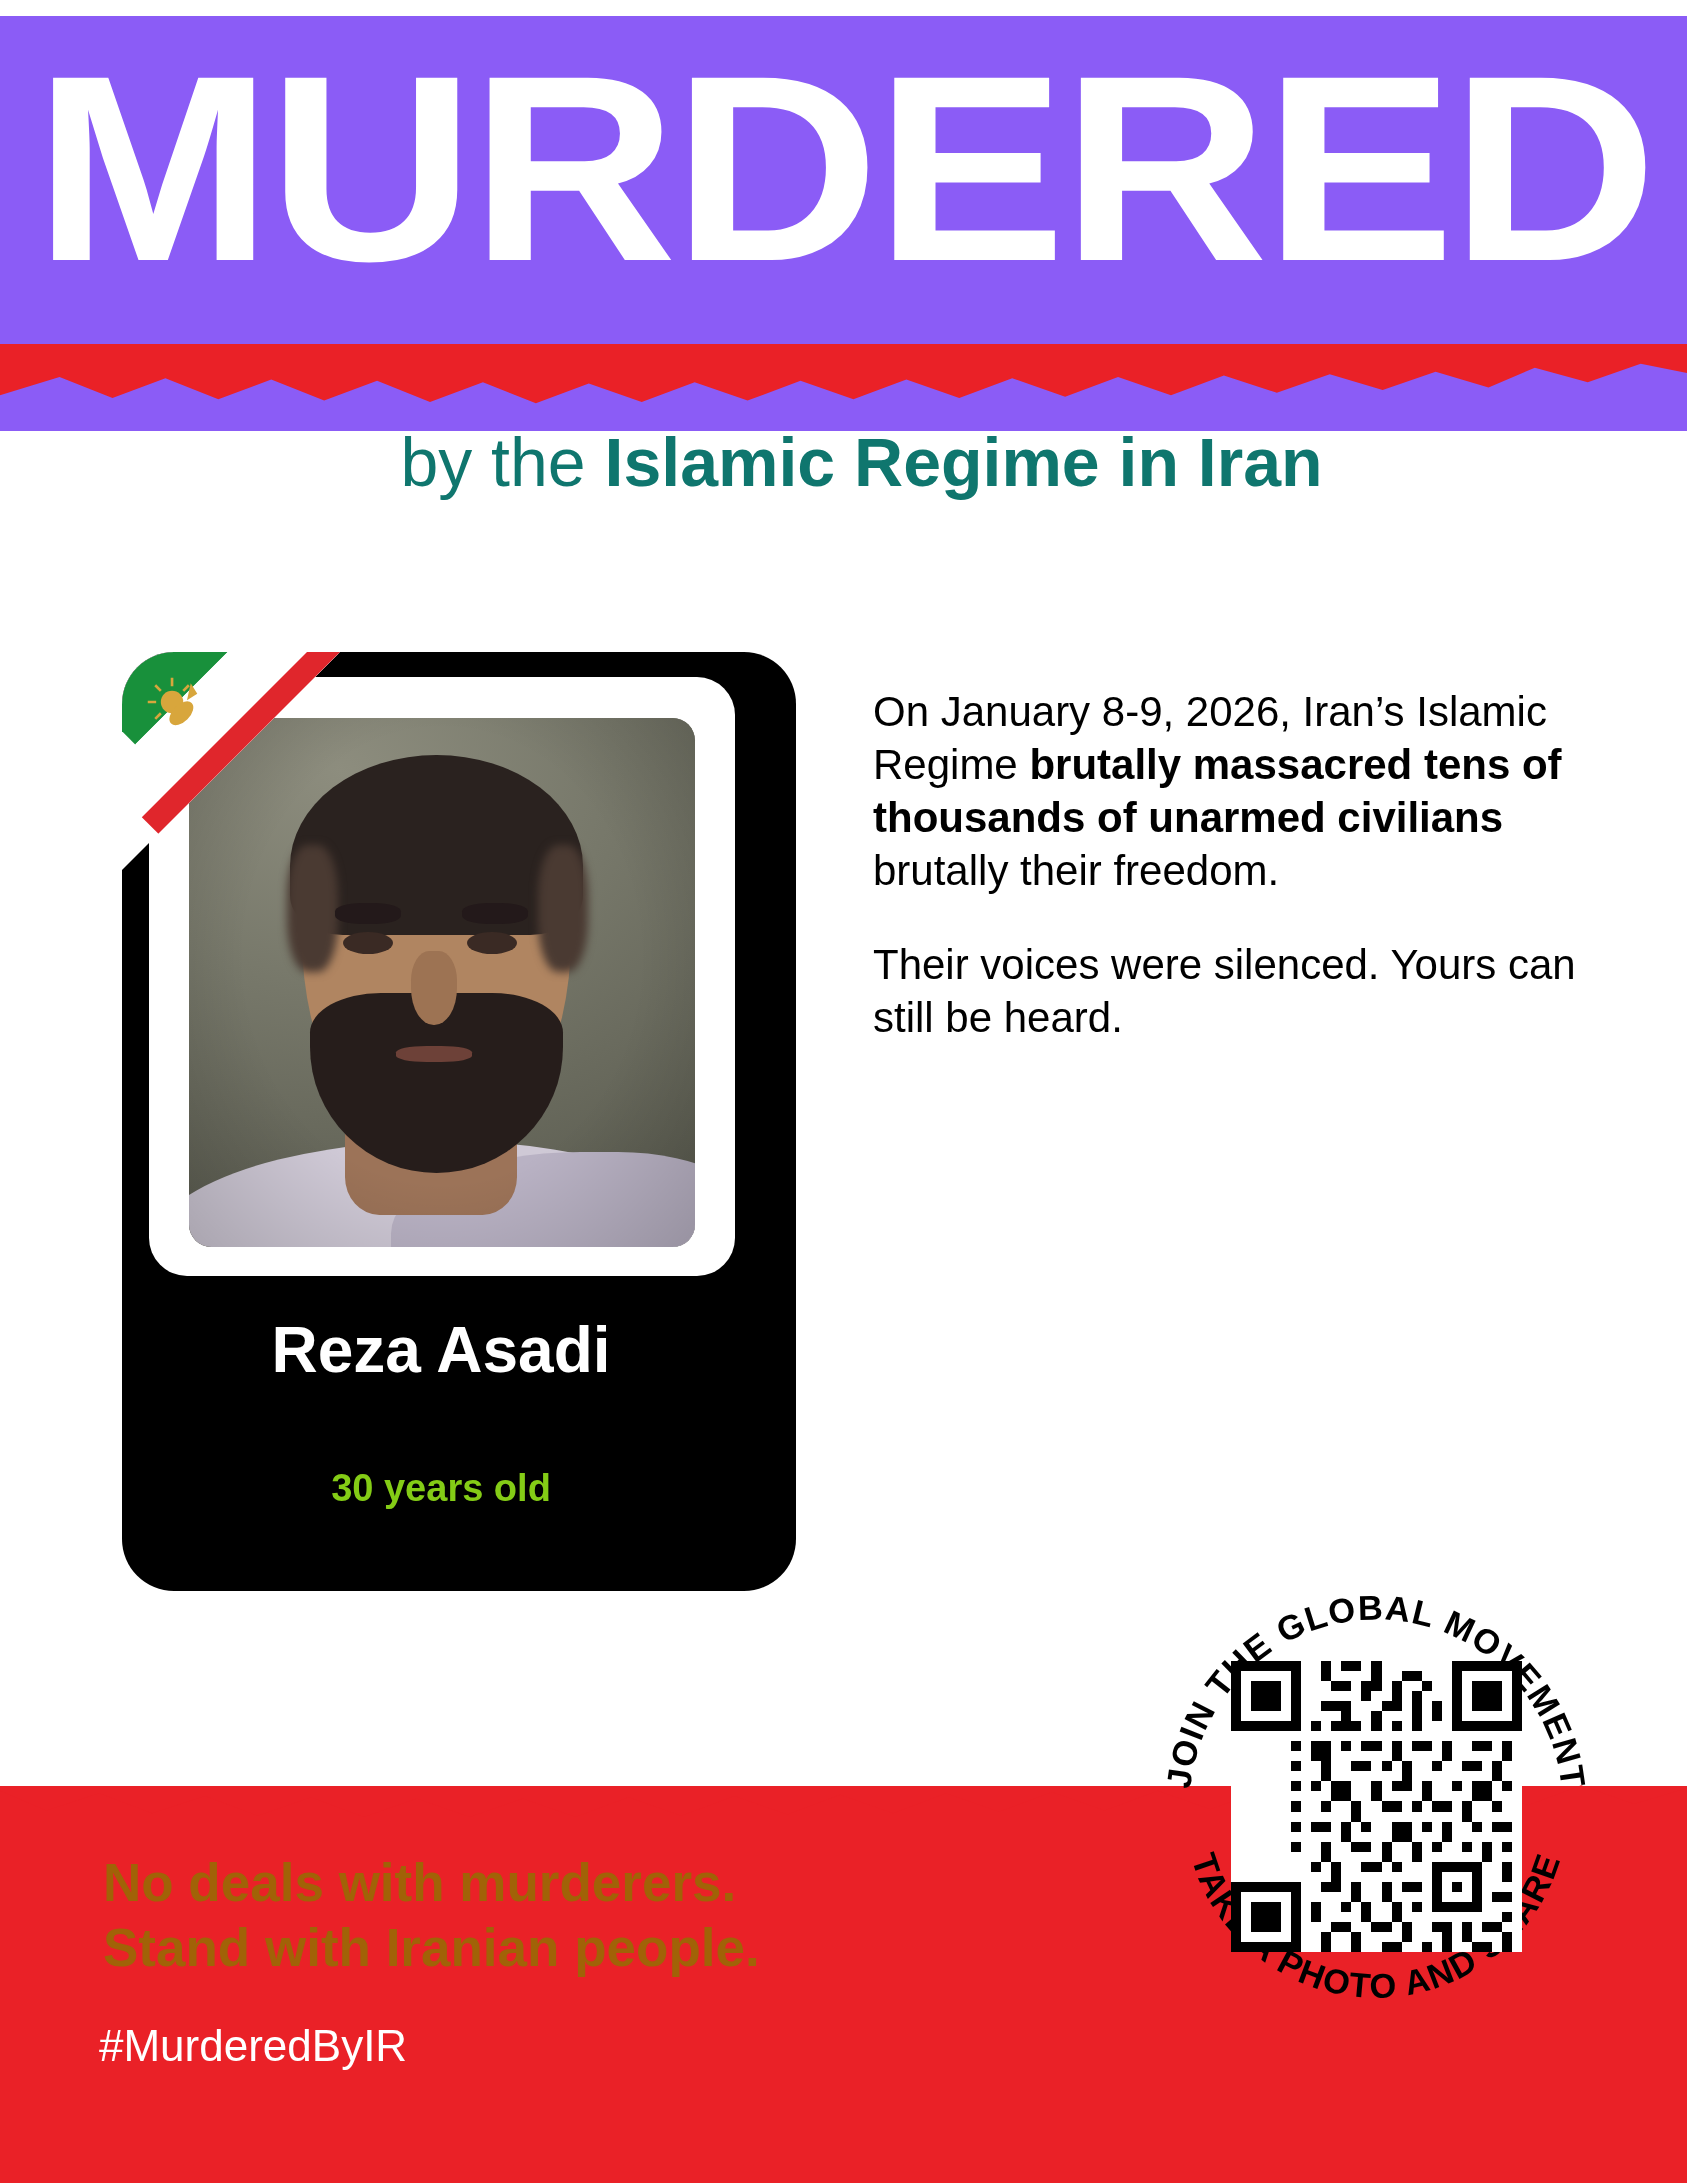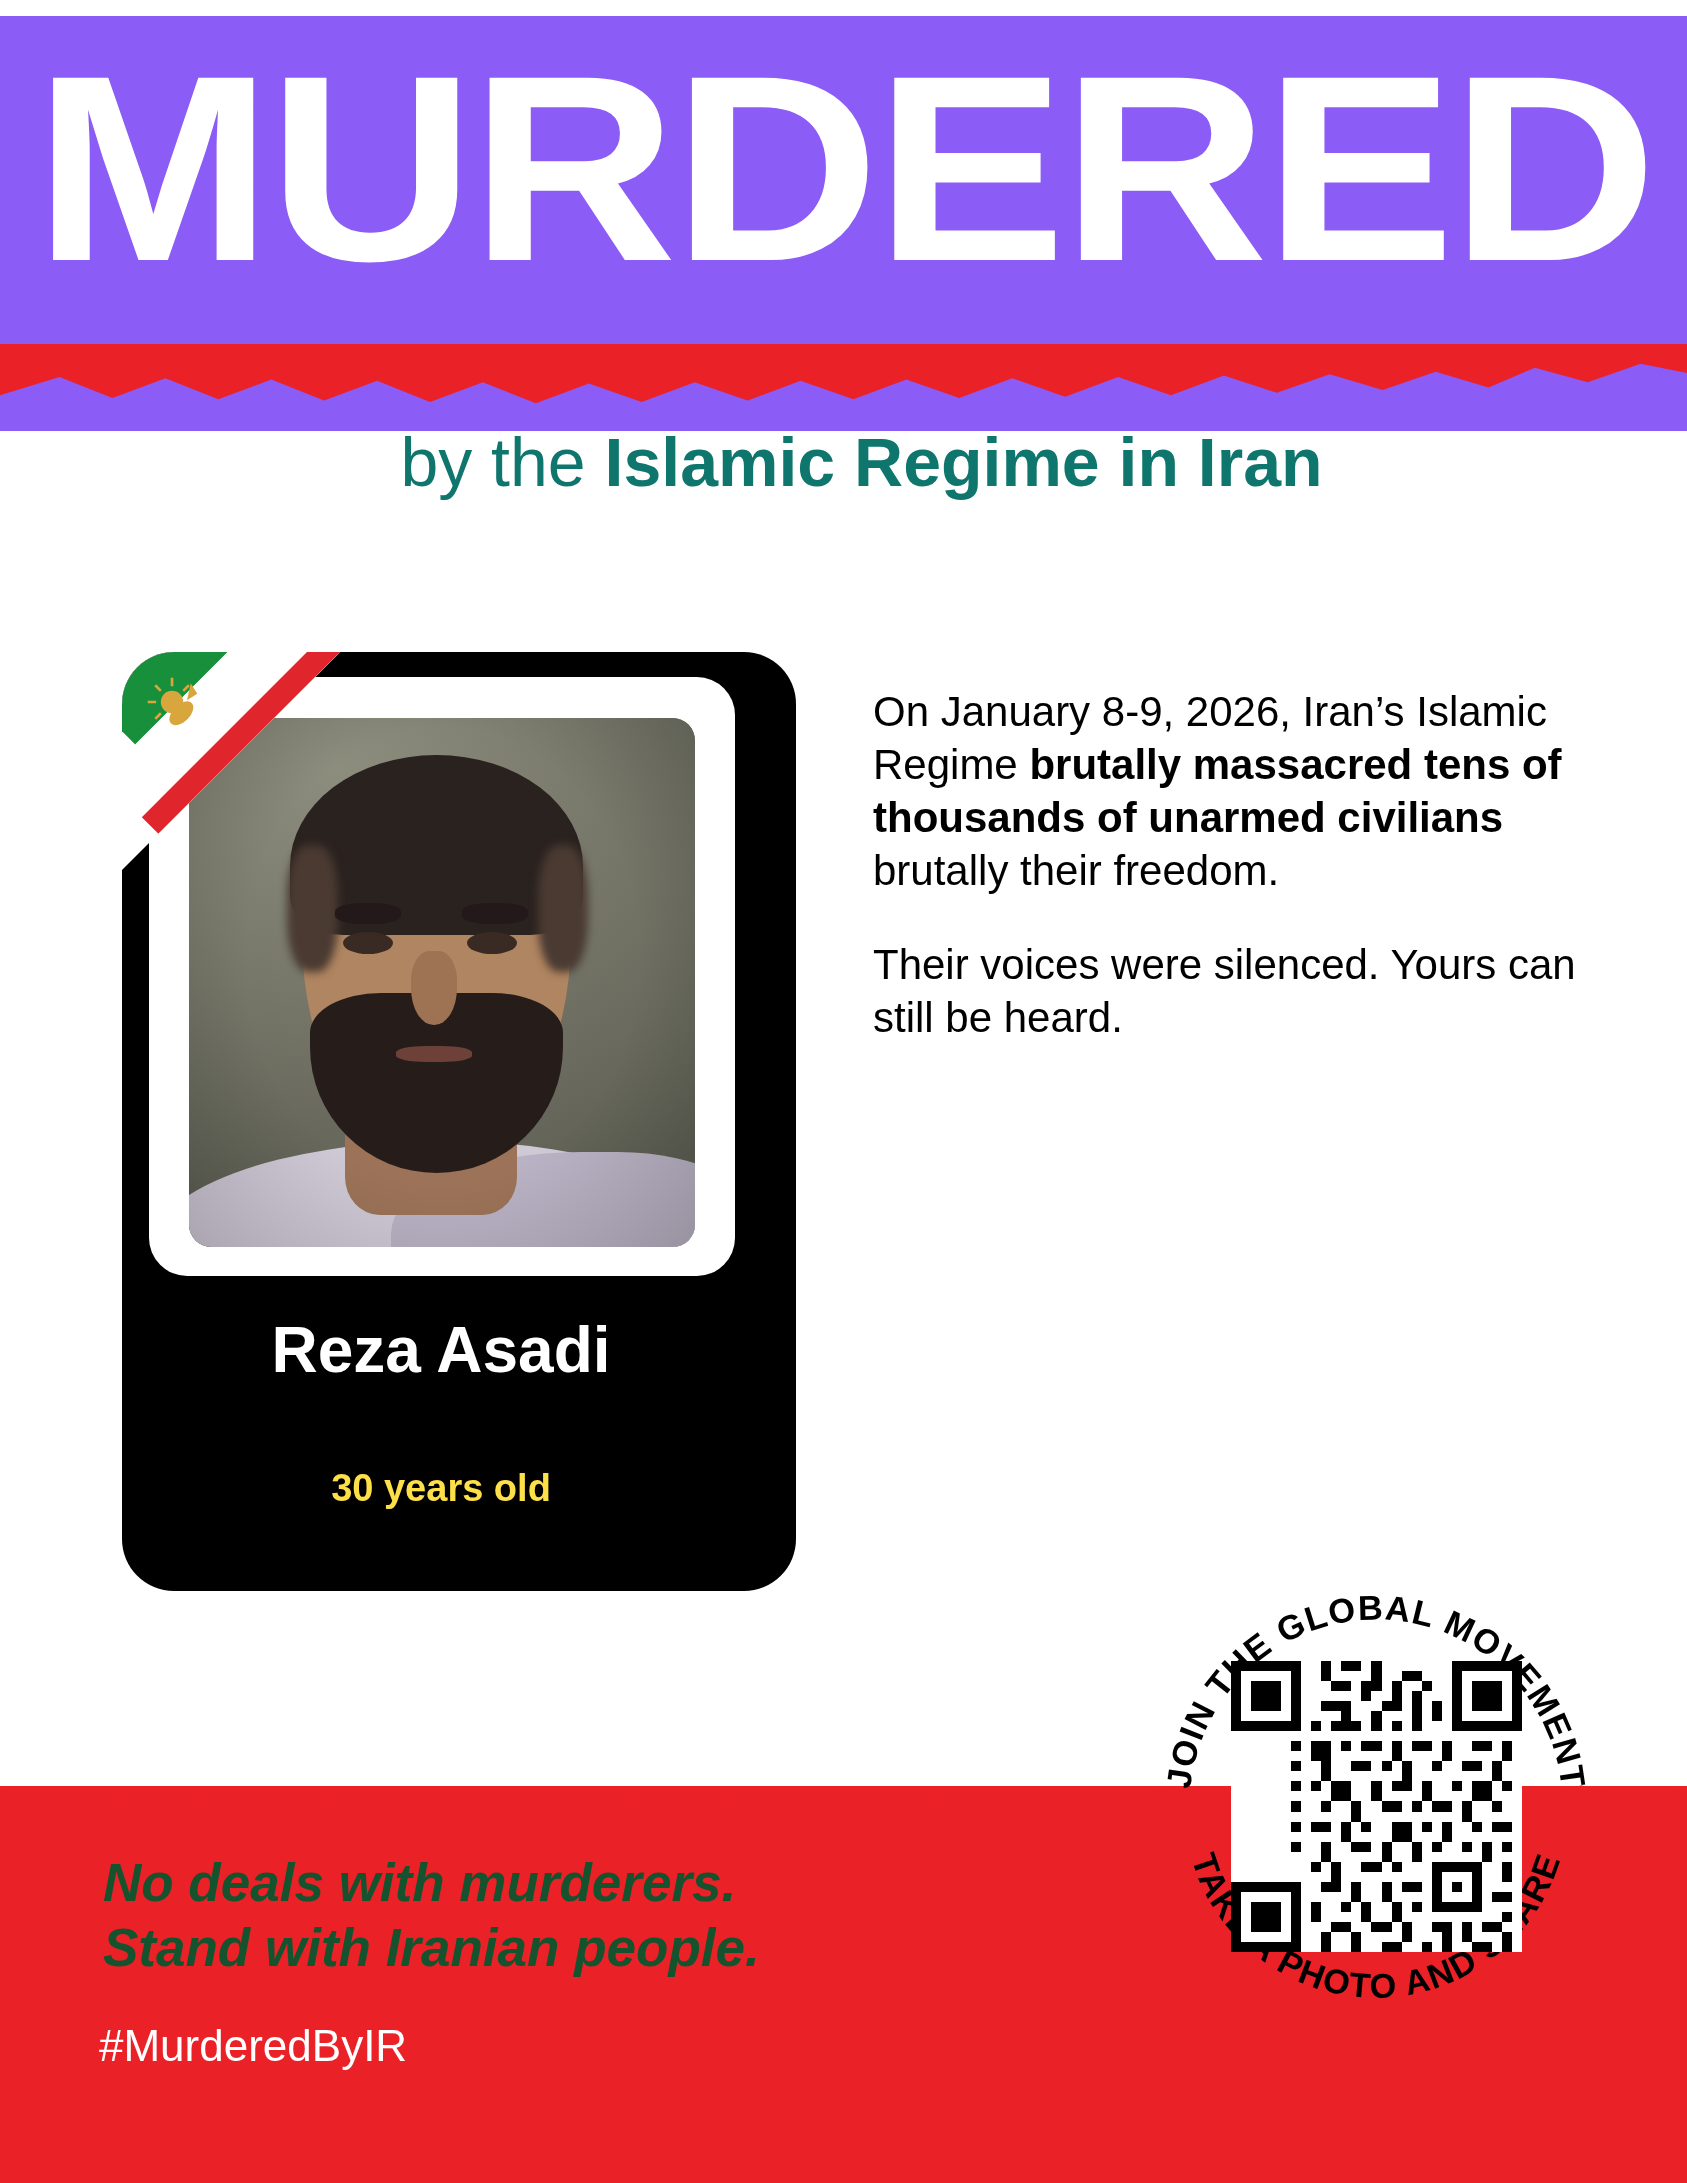--- a/index.html
+++ b/index.html
@@ -246,21 +246,21 @@
     font-size: 64px;
     line-height: 73px;
     white-space: nowrap;
   }
   .card-age {
     position: absolute;
     top: 814px;
     left: 0;
     width: 638px;
     text-align: center;
-    color: #fde047;
+    color: #84cc16;
     font-weight: bold;
     font-size: 38px;
     line-height: 44px;
   }
 
   
   .body-text {
     position: absolute;
     top: 685px;
     left: 873px;
@@ -311,27 +311,26 @@
     position: absolute;
     left: 0;
     top: 1747px;
     width: 1687px;
     height: 86px;
     z-index: 5;
   }
   .bottom-line1, .bottom-line2 {
     position: absolute;
     left: 103px;
-    color: #14532d;
+    color: #a16207;
     font-weight: bold;
     font-size: 53px;
     line-height: 61px;
     white-space: nowrap;
     z-index: 6;
-    font-style: italic;
   }
   .bottom-line1 { top: 1852px; }
   .bottom-line2 { top: 1917px; }
   .hashtag {
     position: absolute;
     left: 99px;
     top: 2021px;
     color: #ffffff;
     font-size: 44px;
     line-height: 50px;

